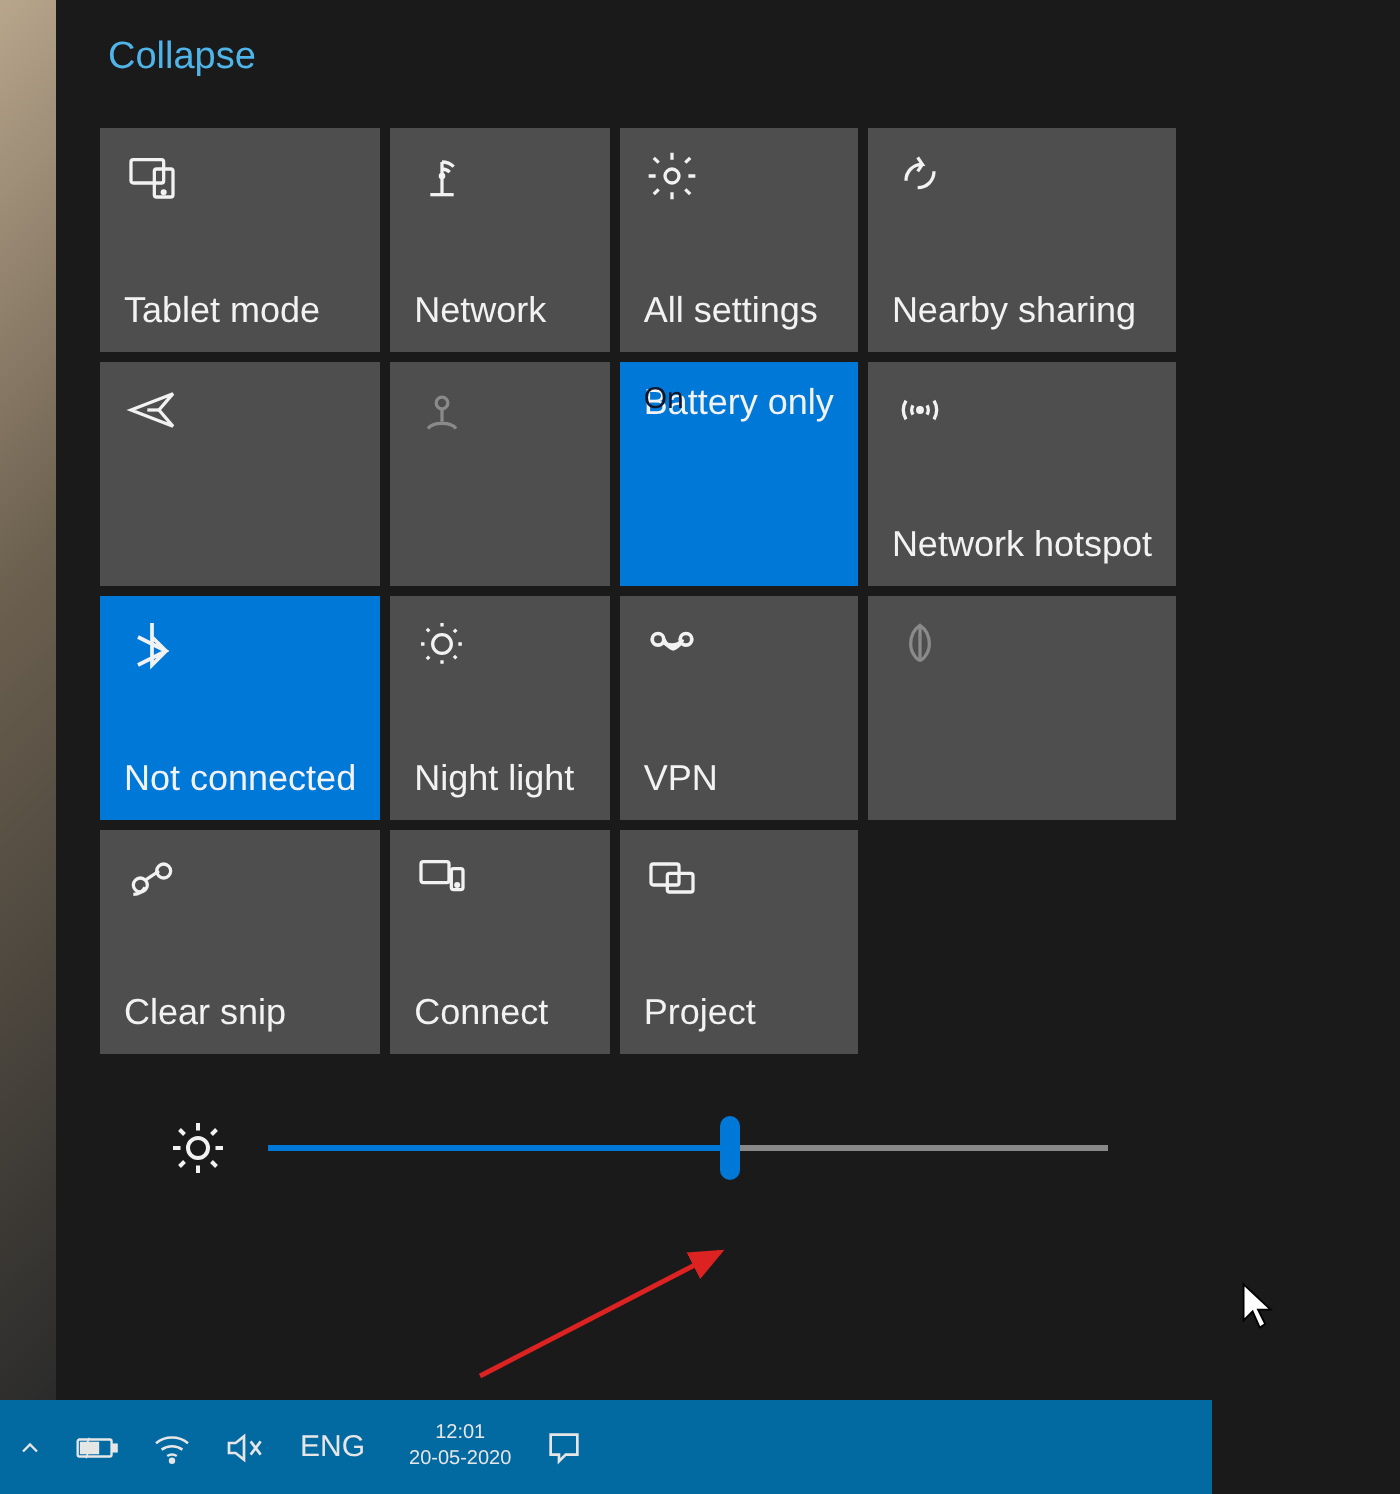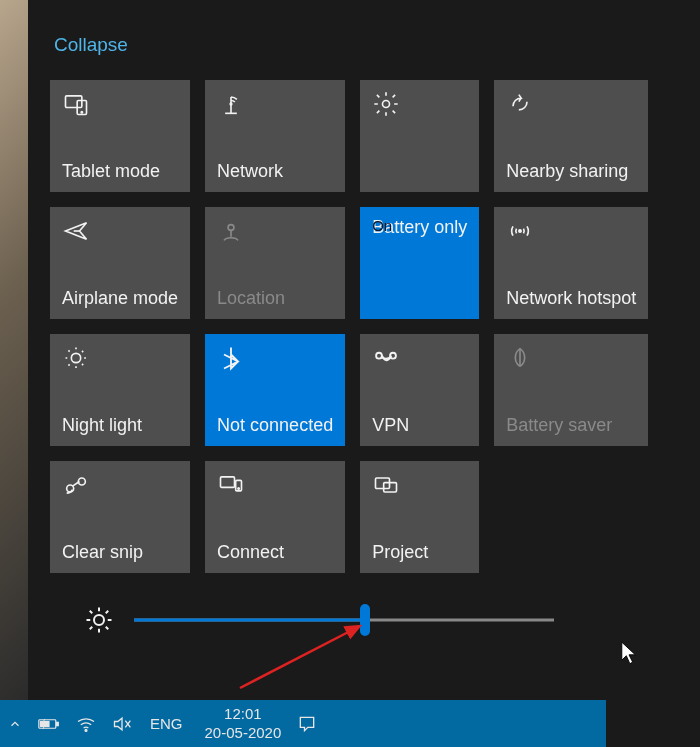--- a/index.html
+++ b/index.html
@@ -10,40 +10,40 @@
     position: relative;
   }
   .left-strip {
     position: absolute;
     left: 0; top: 0;
     width: 28px; height: 700px;
     background: linear-gradient(135deg, #b8a58c 0%, #6d6150 40%, #2b2b2b 100%);
   }
   .panel {
     position: absolute;
-    left: 28px; top: 16px;
+    left: 28px; top: 0;
     width: 582px; height: 700px;
     background: #1a1a1a;
     padding: 18px 22px 0 22px;
   }
   .top-links {
     display: flex;
     justify-content: space-between;
     margin-bottom: 24px;
     padding: 0 4px;
   }
   .top-link {
     color: #4fb4e8;
     font-size: 19px;
     cursor: pointer;
   }
   .grid {
     display: grid;
     grid-template-columns: repeat(4, 1fr);
-    gap: 15px;
+    gap: 5px;
   }
   .tile {
     background: #4e4e4e;
     height: 112px;
     padding: 10px 12px;
     display: flex;
     flex-direction: column;
     justify-content: space-between;
     cursor: pointer;
     position: relative;
@@ -113,21 +113,21 @@
     align-items: center;
     justify-content: flex-start;
     color: #e6e6e6;
     font-size: 14px;
   }
   .tray-item { margin: 0 8px; display: flex; align-items: center; }
   .tray-lang { font-size: 15px; margin: 0 10px; }
   .tray-clock {
     text-align: center;
     line-height: 1.25;
-    font-size: 15px;
+    font-size: 10px;
     margin: 0 12px;
   }
   .tray-action-center { margin: 0 16px 0 4px; }
   svg { display: block; }
 </style>
 </head>
 <body>
 
 <div class="left-strip"></div>
 
@@ -163,89 +163,88 @@
       <span class="tile-label">Network</span>
     </div>
 
     <div class="tile">
       <span class="tile-icon">
         <svg viewBox="0 0 24 24" fill="none" stroke="currentColor" stroke-width="1.4">
           <circle cx="12" cy="12" r="3"></circle>
             <path d="M12 2v3M12 19v3M4.2 4.2l2.1 2.1M17.7 17.7l2.1 2.1M2 12h3M19 12h3M4.2 19.8l2.1-2.1M17.7 6.3l2.1-2.1"></path>
         </svg>
       </span>
+      <span class="tile-label">All settings</span>
     </div>
 
     <div class="tile">
       <span class="tile-icon">
         <svg viewBox="0 0 24 24" fill="none" stroke="currentColor" stroke-width="1.4">
           <path d="M6 14c0-4 3-7 7-7l-2-3m2 3l-2 3"></path>
             <path d="M18 10c0 4-3 7-7 7"></path>
         </svg>
       </span>
       <span class="tile-label">Nearby sharing</span>
     </div>
 
     <div class="tile">
       <span class="tile-icon">
         <svg viewBox="0 0 24 24" fill="none" stroke="currentColor" stroke-width="1.4">
           <path d="M3 12l18-7-6 7 6 7-18-7z"></path>
             <path d="M10 12h5"></path>
         </svg>
       </span>
-      <span class="tile-label">Airplane mode</span>
     </div>
 
     <div class="tile dim">
       <span class="tile-icon">
         <svg viewBox="0 0 24 24" fill="none" stroke="currentColor" stroke-width="1.4">
           <circle cx="12" cy="9" r="2.5"></circle>
             <path d="M12 11v6"></path>
             <path d="M6 20c2-3 10-3 12 0"></path>
         </svg>
       </span>
-      <span class="tile-label">Location</span>
     </div>
 
     <div class="tile active">
       <span class="tile-status">On</span>
       <span class="tile-label">Battery only</span>
     </div>
 
     <div class="tile">
       <span class="tile-icon">
         <svg viewBox="0 0 24 24" fill="none" stroke="currentColor" stroke-width="1.4">
           <path d="M6 8a8 8 0 0 0 0 8"></path>
             <path d="M18 8a8 8 0 0 1 0 8"></path>
             <path d="M9 10a4 4 0 0 0 0 4"></path>
             <path d="M15 10a4 4 0 0 1 0 4"></path>
             <circle cx="12" cy="12" r="1" fill="currentColor"></circle>
         </svg>
       </span>
       <span class="tile-label">Network hotspot</span>
     </div>
 
+    <div class="tile active">
+      <span class="tile-icon">
+        <svg viewBox="0 0 24 24" fill="none" stroke="currentColor" stroke-width="1.6">
+          <path d="M12 3v18l6-6-12-6m0 12l12-6-6-6"></path>
+        </svg>
+      </span>
+      <span class="tile-label">Not connected</span>
+    </div>
+
     <div class="tile">
       <span class="tile-icon">
         <svg viewBox="0 0 24 24" fill="none" stroke="currentColor" stroke-width="1.4">
           <circle cx="12" cy="12" r="4"></circle>
             <path d="M12 3v2M12 19v2M3 12h2M19 12h2" stroke-dasharray="1.5 1.5"></path>
             <path d="M5.5 5.5l1.4 1.4M17.1 17.1l1.4 1.4M5.5 18.5l1.4-1.4M17.1 6.9l1.4-1.4" stroke-dasharray="1.5 1.5"></path>
         </svg>
       </span>
       <span class="tile-label">Night light</span>
-    </div>
-
-    <div class="tile active">
-      <span class="tile-icon">
-        <svg viewBox="0 0 24 24" fill="none" stroke="currentColor" stroke-width="1.6">
-          <path d="M12 3v18l6-6-12-6m0 12l12-6-6-6"></path>
-        </svg>
-      </span>
-      <span class="tile-label">Not connected</span>
     </div>
 
     <div class="tile">
       <span class="tile-icon">
         <svg viewBox="0 0 24 24" fill="none" stroke="currentColor" stroke-width="1.6">
           <circle cx="6" cy="10" r="2.5"></circle>
             <circle cx="18" cy="10" r="2.5"></circle>
             <path d="M8.5 10c1 3 4 4 4 4s3-1 4-4" fill="none"></path>
             <path d="M8 11c2 2 6 2 8 0"></path>
         </svg>
@@ -253,21 +252,20 @@
       <span class="tile-label">VPN</span>
     </div>
 
     <div class="tile dim">
       <span class="tile-icon">
         <svg viewBox="0 0 24 24" fill="none" stroke="currentColor" stroke-width="1.4">
           <path d="M12 4c3 2 4 5 4 8 0 4-3 7-4 7s-4-3-4-7c0-3 1-6 4-8z"></path>
             <path d="M12 4v15"></path>
         </svg>
       </span>
-      <span class="tile-label">Battery saver</span>
     </div>
 
     <div class="tile">
       <span class="tile-icon">
         <svg viewBox="0 0 24 24" fill="none" stroke="currentColor" stroke-width="1.4">
           <circle cx="7" cy="15" r="3"></circle>
             <circle cx="17" cy="9" r="3"></circle>
             <path d="M9 13l6-4"></path>
             <path d="M4 19c2 0 4-1 5-3"></path>
         </svg>

